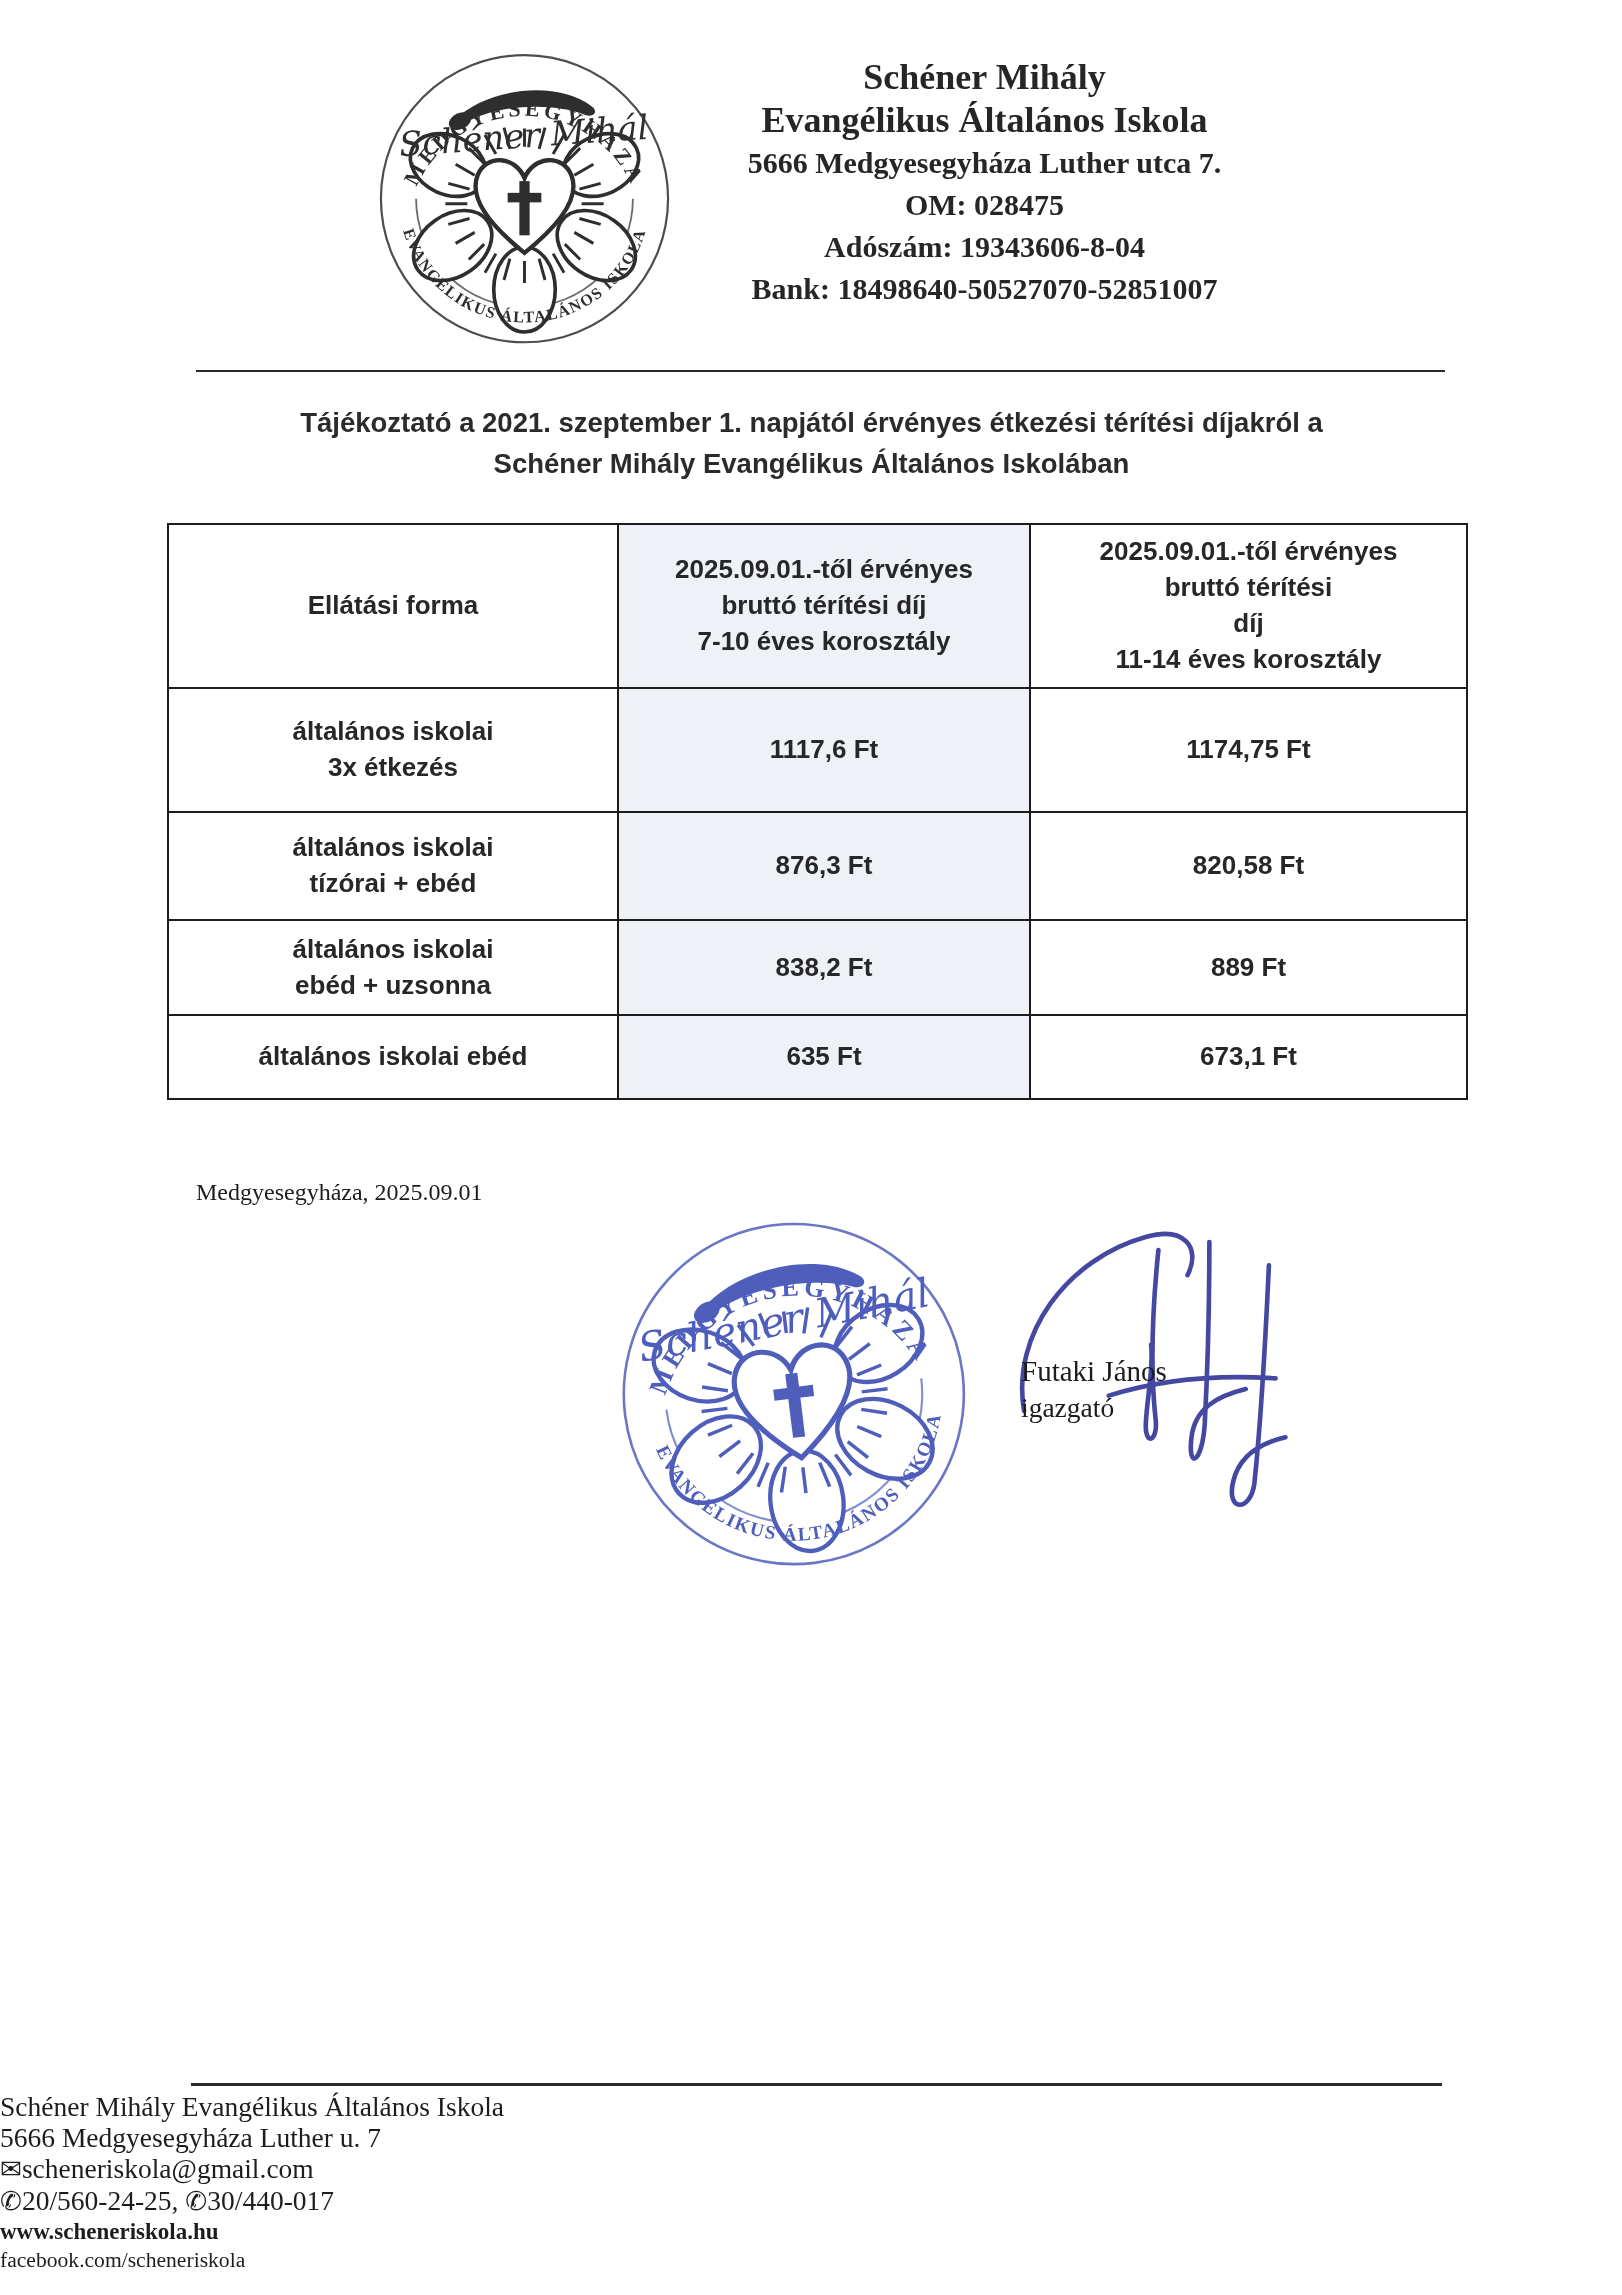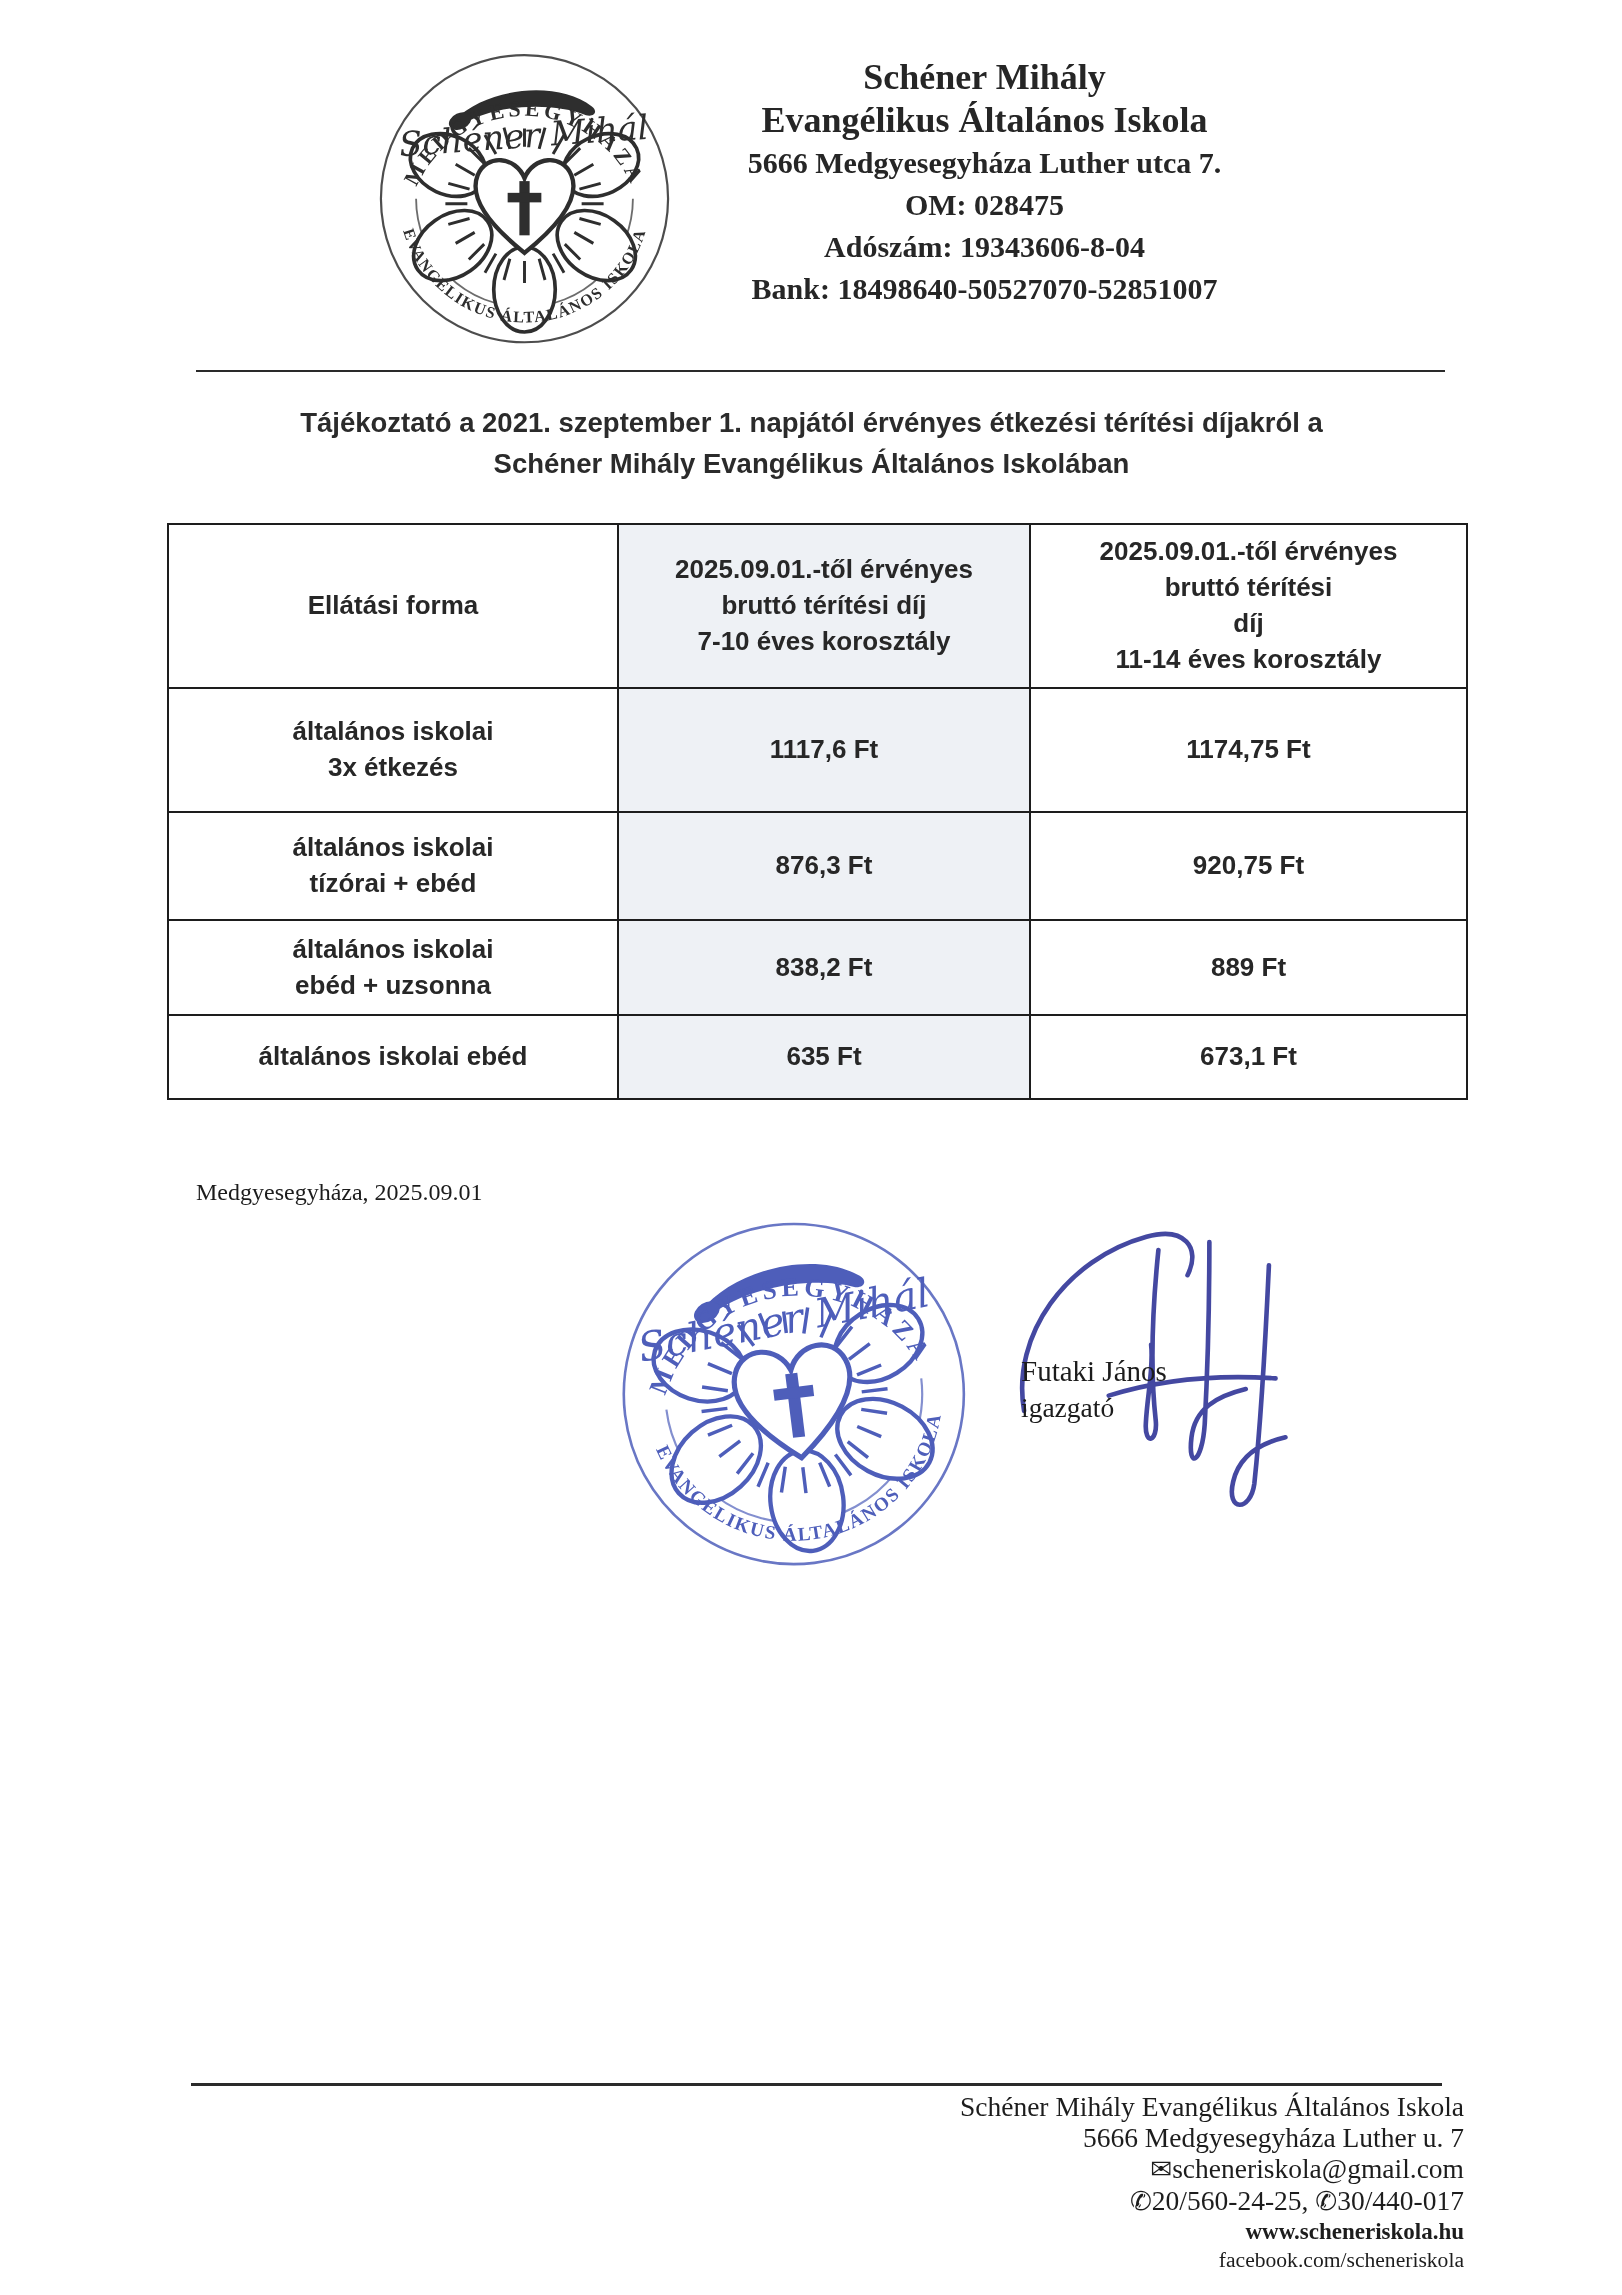--- a/index.html
+++ b/index.html
@@ -43,21 +43,21 @@
   .seal text{fill:currentColor;font-family:"Liberation Serif",serif;font-weight:700;}
   .seal .script{font-family:"DejaVu Serif",serif;font-style:italic;font-weight:400;}
 
   
   .sig-svg{left:991px;top:1209px;width:311px;height:311px;}
   .sig-name{left:1021px;top:1353px;width:236px;text-align:left;color:#1c1c1c;}
   .sig-name .nm{font-size:29px;line-height:37px;}
   .sig-name .role{font-size:27.5px;line-height:35px;}
 
   
-  .footer{left:0;top:2091px;width:1464px;text-align:right;color:#1d1d1d;}
+  .footer{left:0;top:2091px;width:1464px;text-align:left;color:#1d1d1d;}
   .footer .f-line{font-size:27.5px;line-height:31px;}
   .footer .f-site{font-size:23px;line-height:30px;font-weight:700;}
   .footer .f-fb{font-size:21.6px;line-height:27.5px;}
   .footer .glyph{font-family:"DejaVu Sans",sans-serif;font-size:0.95em;}
 </style>
 </head>
 <body>
 
 <div class="page">
 
@@ -134,21 +134,21 @@
       <tr class="r1">
         <td>általános iskolai
 3x étkezés</td>
         <td class="shade">1117,6 Ft</td>
         <td>1174,75 Ft</td>
       </tr>
       <tr class="r2">
         <td>általános iskolai
 tízórai + ebéd</td>
         <td class="shade">876,3 Ft</td>
-        <td>920,75 Ft</td>
+        <td>820,58 Ft</td>
       </tr>
       <tr class="r3">
         <td>általános iskolai
 ebéd + uzsonna</td>
         <td class="shade">838,2 Ft</td>
         <td>889 Ft</td>
       </tr>
       <tr class="r4">
         <td>általános iskolai ebéd</td>
         <td class="shade">635 Ft</td>

